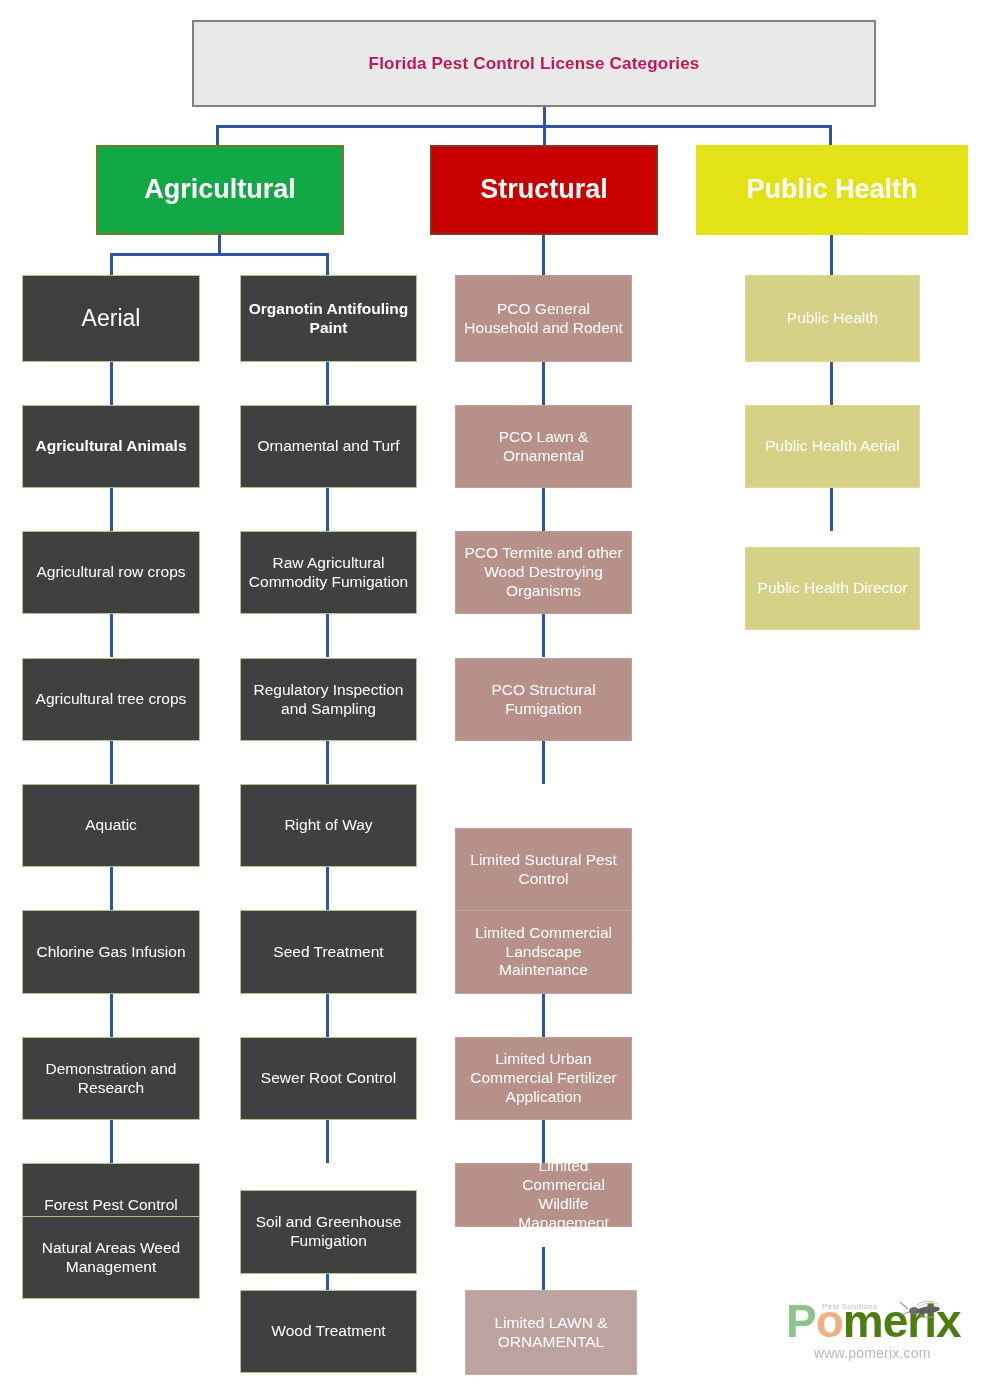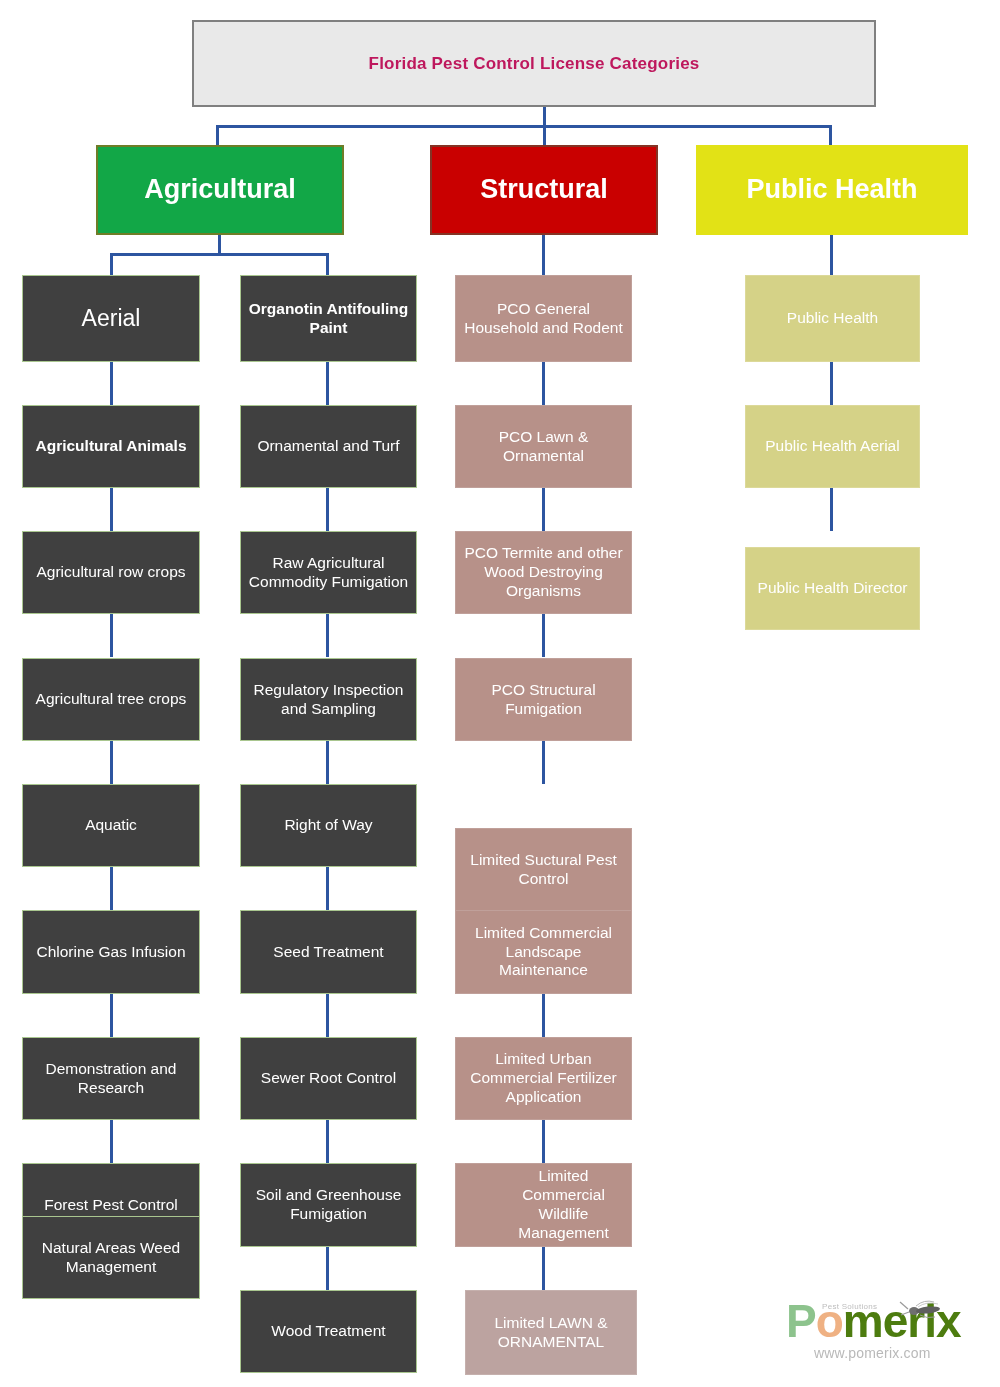--- a/index.html
+++ b/index.html
@@ -261,21 +261,21 @@
   </div>
   <div class="node green" style="left:240px; top:784px; width:177px; height:83px;">
     <span class="t">Right of Way</span>
   </div>
   <div class="node green" style="left:240px; top:910px; width:177px; height:84px;">
     <span class="t">Seed Treatment</span>
   </div>
   <div class="node green" style="left:240px; top:1037px; width:177px; height:83px;">
     <span class="t">Sewer Root Control</span>
   </div>
-  <div class="node green" style="left:240px; top:1163px; width:177px; height:84px;">
+  <div class="node green" style="left:240px; top:1190px; width:177px; height:84px;">
     <span class="t">Soil and Greenhouse Fumigation</span>
   </div>
   <div class="node green" style="left:240px; top:1290px; width:177px; height:83px;">
     <span class="t">Wood Treatment</span>
   </div>
 
   <div class="node mauve" style="left:455px; top:275px; width:177px; height:87px;">
     <span class="t">PCO General Household and Rodent</span>
   </div>
   <div class="node mauve" style="left:455px; top:405px; width:177px; height:83px;">
@@ -289,21 +289,21 @@
   </div>
   <div class="node mauve" style="left:455px; top:784px; width:177px; height:83px;margin-top:44px;">
     <span class="t">Limited Suctural Pest Control</span>
   </div>
   <div class="node mauve" style="left:455px; top:910px; width:177px; height:84px;">
     <span class="t">Limited Commercial Landscape Maintenance</span>
   </div>
   <div class="node mauve" style="left:455px; top:1037px; width:177px; height:83px;">
     <span class="t">Limited Urban Commercial Fertilizer Application</span>
   </div>
-  <div class="node mauve" style="left:455px; top:1163px; width:177px; height:84px;padding-left:44px;">
+  <div class="node mauve" style="left:455px; top:1163px; width:177px; height:64px;padding-left:44px;">
     <span class="t">Limited Commercial Wildlife Management</span>
   </div>
   <div class="node mauve2" style="left:465px; top:1290px; width:172px; height:85px;">
     <span class="t">Limited LAWN &amp; ORNAMENTAL</span>
   </div>
 
   <div class="node khaki" style="left:745px; top:275px; width:175px; height:87px;">
     <span class="t">Public Health</span>
   </div>
   <div class="node khaki" style="left:745px; top:405px; width:175px; height:83px;">

